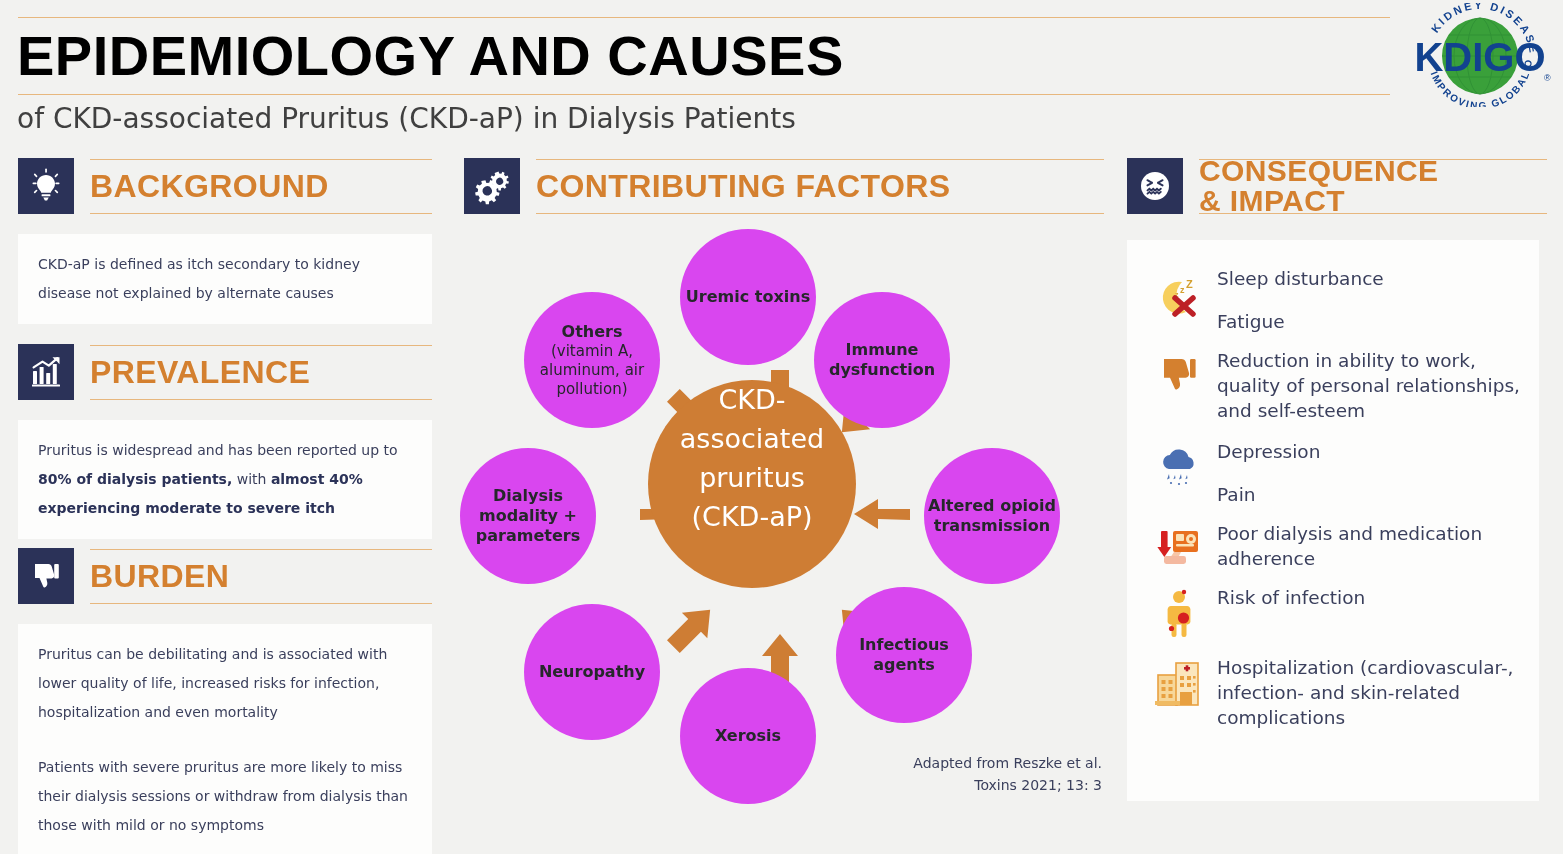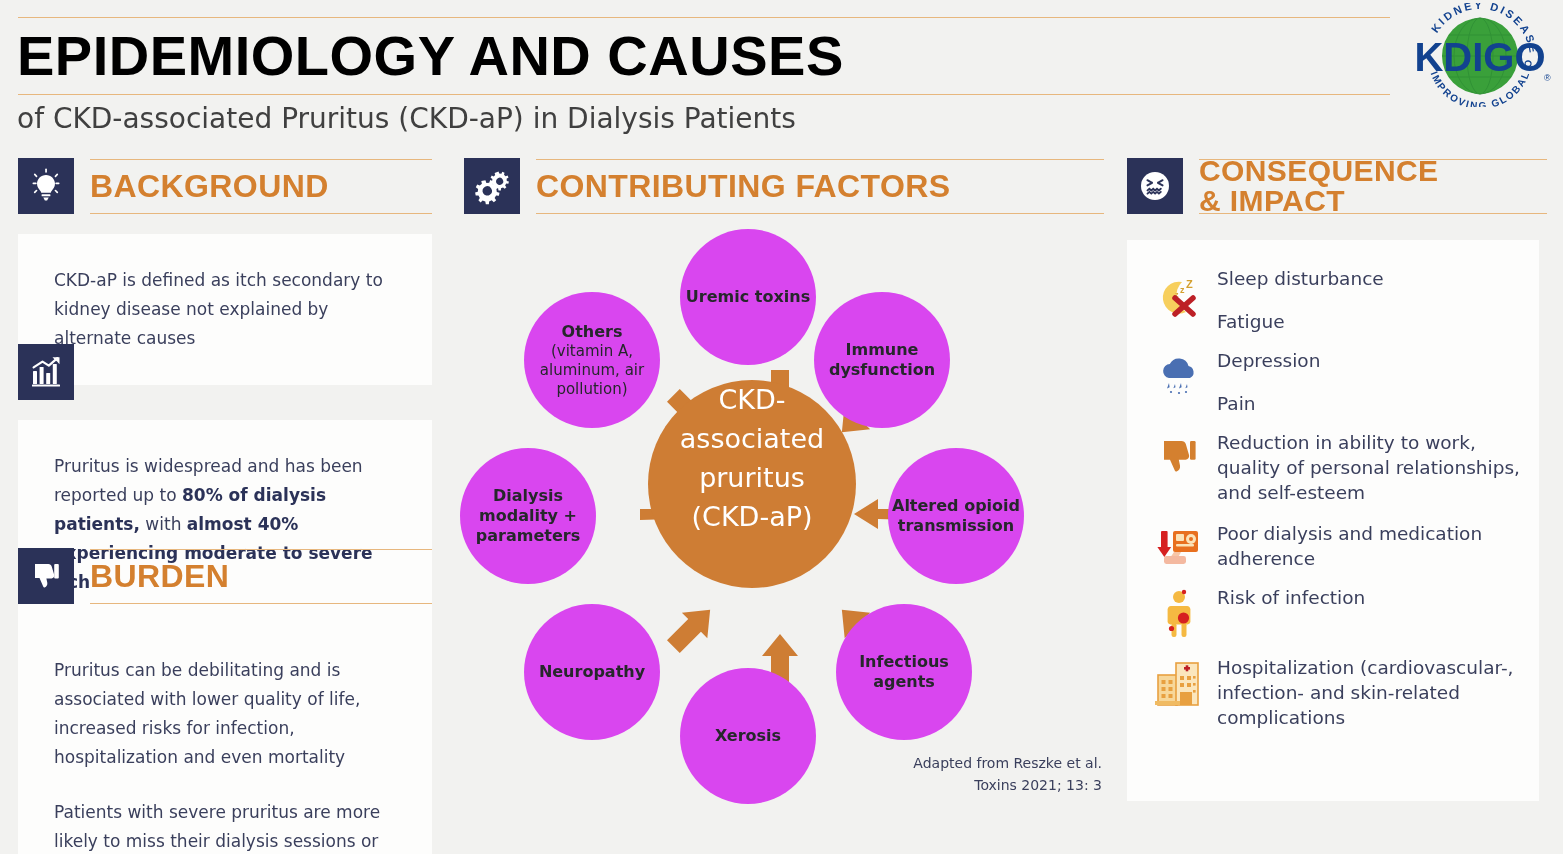--- a/index.html
+++ b/index.html
@@ -93,23 +93,23 @@
     white-space: nowrap;
   }
   .sec-title.two-line { white-space: normal; line-height: 30px; font-size: 30px; }
 
   .card {
     background: #fdfdfc;
     padding: 16px 18px 16px 20px;
     box-sizing: border-box;
   }
   .card p {
-    margin: 16px;
-    font-family: "DejaVu Sans", sans-serif;
-    font-size: 17px;
+    margin: 0;
+    font-family: "DejaVu Sans", sans-serif;
+    font-size: 14px;
     line-height: 29px;
     color: #3a3f5c;
   }
   .card p + p { margin-top: 26px; }
   .card b { font-weight: bold; color: #2b3258; }
 
   
   #diagram {
     position: absolute;
     left: 0; top: 228px;
@@ -258,20 +258,25 @@
               <rect x="6" y="18" width="4" height="13" rx="0.6"></rect>
               <rect x="12.6" y="14" width="4" height="17" rx="0.6"></rect>
               <rect x="19.2" y="20" width="4" height="11" rx="0.6"></rect>
               <rect x="25.8" y="11" width="4" height="20" rx="0.6"></rect>
               <rect x="5" y="31.5" width="28" height="2" rx="0.6"></rect>
               <path d="M6.6 14.4 L15.5 8.6 L21.8 12.6 L30.4 5.2" stroke="#ffffff" stroke-width="2.2" fill="none" stroke-linecap="round" stroke-linejoin="round"></path>
               <path d="M25.5 4.2 h7 v7 l-2.4 -2.6 -2.3 -1.9z"></path>
             </g>
           </svg>
         </div>
+        <div class="sec-title-wrap">
+          <div class="rl t"></div>
+          <div class="sec-title">PREVALENCE</div>
+          <div class="rl b"></div>
+        </div>
       </div>
       <div class="card" style="margin-top:14px; width:414px;">
         <p><span><span>Pruritus is widespread and has been reported up to </span><b>80% of dialysis patients,</b><span> with </span><b>almost 40% experiencing moderate to severe itch</b></span></p>
       </div>
     </div>
 
     <div class="sec" style="left:18px; top:548px; width:414px;">
       <div class="sec-head">
         <div class="sec-icon">
           <svg width="38" height="38" viewBox="0 0 38 38">
@@ -362,25 +367,25 @@
       </div>
 
       <div class="node" style="left:232px; top:1px; width:136px; height:136px;">
         <span>Uremic toxins</span>
       </div>
 
       <div class="node" style="left:366px; top:64px; width:136px; height:136px;">
         <span>Immune dysfunction</span>
       </div>
 
-      <div class="node" style="left:440px; top:220px; width:136px; height:136px;">
+      <div class="node" style="left:476px; top:220px; width:136px; height:136px;">
         <span>Altered opioid transmission</span>
       </div>
 
-      <div class="node" style="left:388px; top:376px; width:136px; height:136px;">
+      <div class="node" style="left:388px; top:359px; width:136px; height:136px;">
         <span>Infectious agents</span>
       </div>
 
       <div class="node" style="left:76px; top:376px; width:136px; height:136px;">
         <span>Neuropathy</span>
       </div>
 
       <div class="node" style="left:232px; top:440px; width:136px; height:136px;">
         <span>Xerosis</span>
       </div>
@@ -436,20 +441,34 @@
             <text x="25" y="29" font-family="Liberation Sans, sans-serif" font-size="7" font-weight="bold" fill="#d4a02f">z</text>
             <g stroke="#bd2026" stroke-width="5.5" stroke-linecap="round">
               <line x1="25" y1="30" x2="43" y2="46"></line>
               <line x1="43" y1="30" x2="25" y2="46"></line>
             </g>
           </svg>
         </div>
         <div class="ctexts">
           <div class="line">Sleep disturbance</div>
           <div class="line">Fatigue</div>
+        </div>
+      </div>
+
+      <div class="cgroup" style="margin-bottom:16px;">
+        <div class="cicon">
+          <svg width="50" height="50" viewBox="0 0 50 50">
+            <g fill="#d4802f">
+              <path d="M10 9h17.5c2 0 3.7 1.3 4.3 3.1l3.2 11c.6 2.3-1.1 4.6-3.4 4.6h-6.8l1.2 5.7c.5 2.6-.9 5.2-3.4 6-.8.3-1.6-.1-1.8-.9L16 27.8 10 27.8z"></path>
+              <rect x="36" y="9" width="5.6" height="18.8" rx="1.2"></rect>
+            </g>
+          </svg>
+        </div>
+        <div class="ctexts">
+          <div class="line">Reduction in ability to work, quality of personal relationships, and self-esteem</div>
         </div>
       </div>
 
       <div class="cgroup" style="margin-bottom:14px;">
         <div class="cicon">
           <svg width="52" height="52" viewBox="0 0 52 52">
             <path d="M16 28a7 7 0 0 1 .8-13.9A10 10 0 0 1 35.5 16 6.4 6.4 0 0 1 37 28z" fill="#4a6fb2"></path>
             <g fill="#4a6fb2">
               <path d="M16 33l-2 5.5 2.6-1.2z"></path>
               <path d="M22 34l-1.6 4.2 2.1-1z"></path>
@@ -457,34 +476,20 @@
               <path d="M34 34l-1.6 4.2 2.1-1z"></path>
               <circle cx="18" cy="42" r="1.1"></circle>
               <circle cx="26" cy="43" r="1.1"></circle>
               <circle cx="33" cy="42" r="1.1"></circle>
             </g>
           </svg>
         </div>
         <div class="ctexts">
           <div class="line">Depression</div>
           <div class="line">Pain</div>
-        </div>
-      </div>
-
-      <div class="cgroup" style="margin-bottom:16px;">
-        <div class="cicon">
-          <svg width="50" height="50" viewBox="0 0 50 50">
-            <g fill="#d4802f">
-              <path d="M10 9h17.5c2 0 3.7 1.3 4.3 3.1l3.2 11c.6 2.3-1.1 4.6-3.4 4.6h-6.8l1.2 5.7c.5 2.6-.9 5.2-3.4 6-.8.3-1.6-.1-1.8-.9L16 27.8 10 27.8z"></path>
-              <rect x="36" y="9" width="5.6" height="18.8" rx="1.2"></rect>
-            </g>
-          </svg>
-        </div>
-        <div class="ctexts">
-          <div class="line">Reduction in ability to work, quality of personal relationships, and self-esteem</div>
         </div>
       </div>
 
       <div class="cgroup" style="">
         <div class="cicon">
           <svg width="54" height="54" viewBox="0 0 54 54">
             <rect x="21" y="8" width="25" height="21" rx="2" fill="#e8701f"></rect>
             <rect x="24" y="11" width="8" height="7" rx="1" fill="#fbe3b8"></rect>
             <circle cx="39" cy="16" r="5" fill="#fbe3b8"></circle>
             <circle cx="39" cy="16" r="2" fill="#e8701f"></circle>

